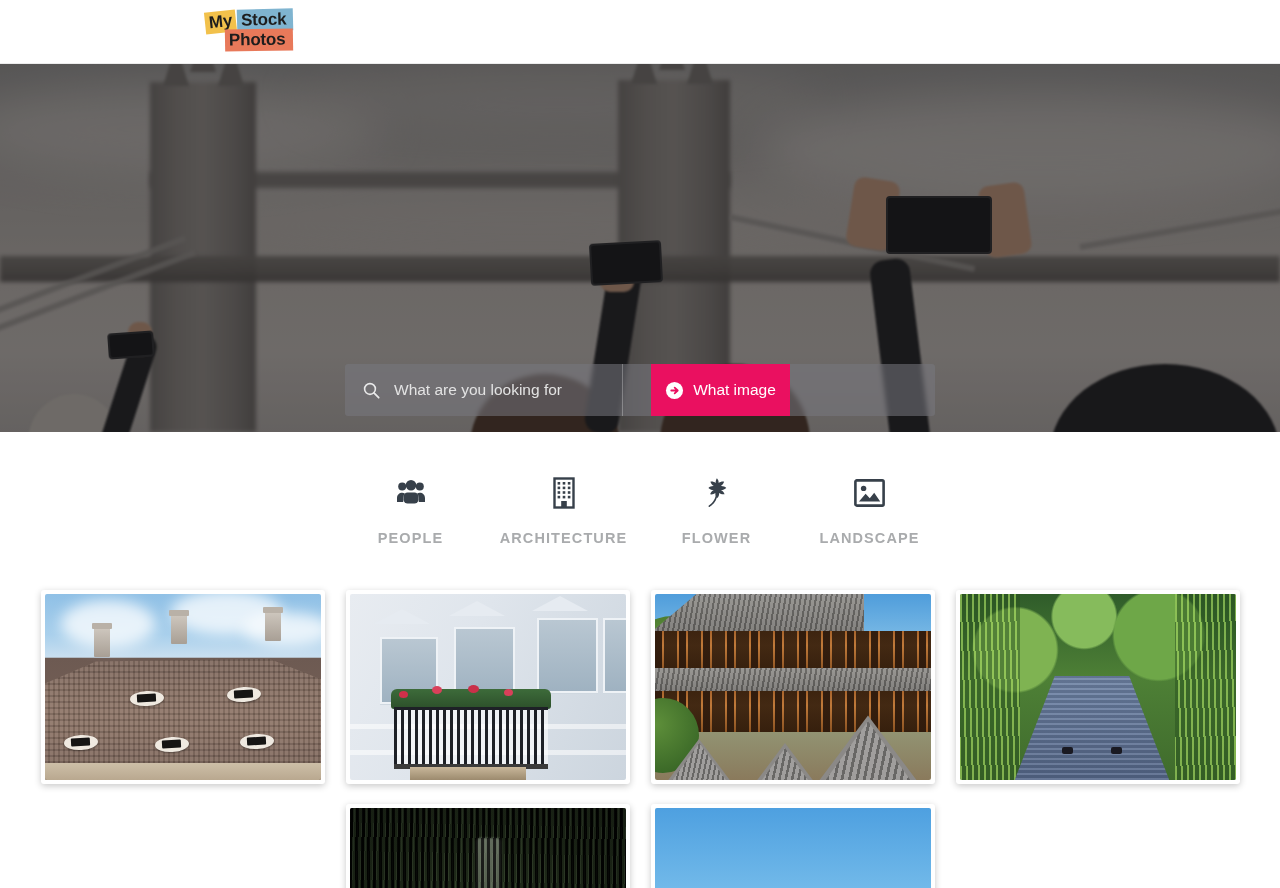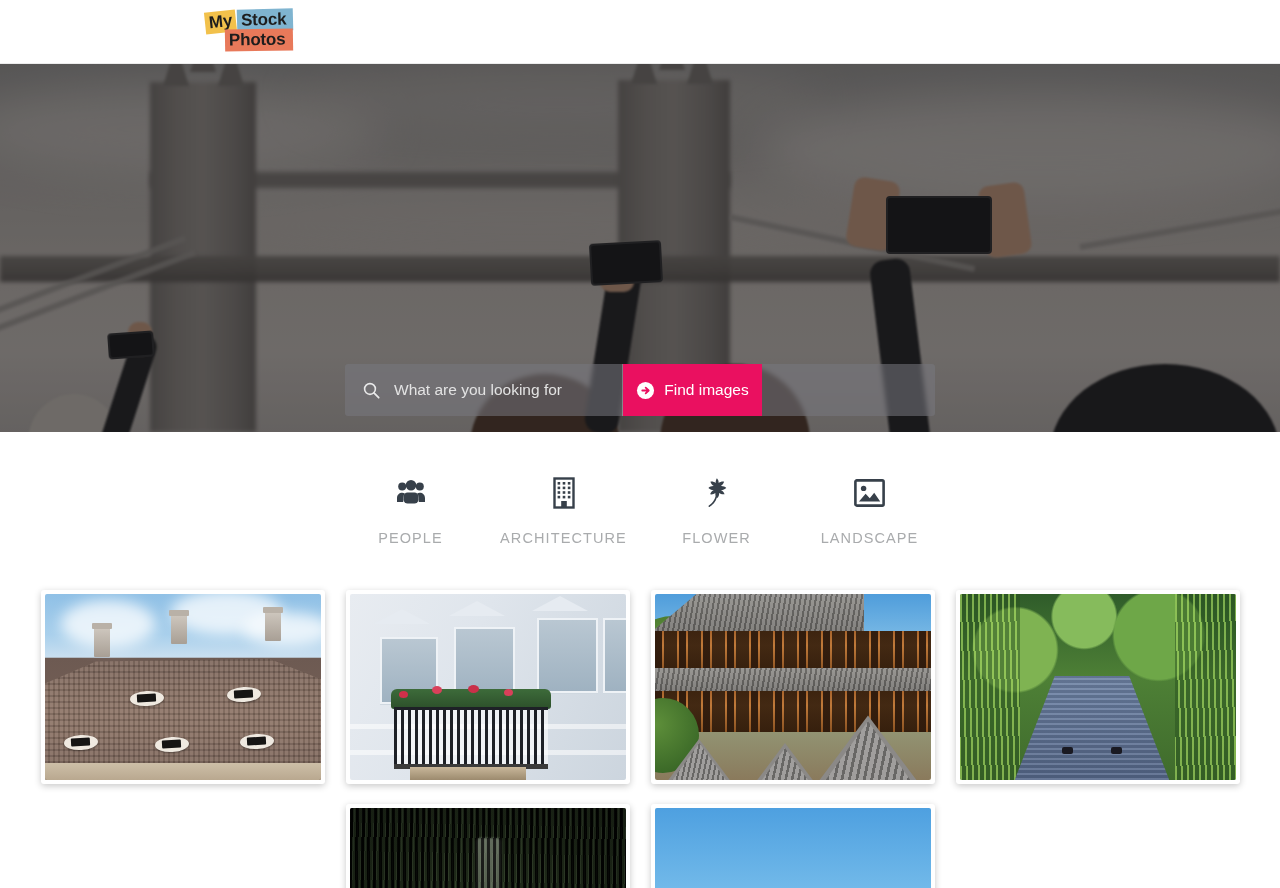--- a/index.html
+++ b/index.html
@@ -226,20 +226,21 @@
   
   .searchbar {
     position: absolute;
     left: 345px; top: 300px;
     width: 590px; height: 52px;
     display: flex; align-items: stretch;
     background: rgba(120,120,128,0.55);
     border-radius: 3px;
     overflow: hidden;
     backdrop-filter: blur(2px);
+    gap: 28px;
   }
   .search-input-wrap {
     flex: 0 0 278px;
     display: flex; align-items: center;
     padding-left: 18px;
     border-right: 1px solid rgba(255,255,255,0.28);
   }
   .search-mag { flex: 0 0 auto; margin-right: 12px; display:block; }
   .search-input {
     flex: 1; height: 100%;
@@ -276,20 +277,21 @@
   .find-icon { display: block; flex: 0 0 auto; }
 
   
   .categories {
     width: 1280px;
     background: #ffffff;
     padding-top: 44px;
     display: flex;
     justify-content: center;
     gap: 8px;
+    font-weight: bold;
   }
   .cat {
     width: 145px;
     display: flex; flex-direction: column; align-items: center;
     cursor: pointer;
     text-decoration: none;
   }
   .cat-icon {
     height: 34px;
     display: flex; align-items: center; justify-content: center;
@@ -560,21 +562,21 @@
       </svg>
       <input class="search-input" type="text" placeholder="What are you looking for" style="">
     </div>
 
 
     <button class="find-btn">
       <svg class="find-icon" width="19" height="19" viewBox="0 0 20 20">
         <circle cx="10" cy="10" r="9" fill="#ffffff"></circle>
         <path d="M6.6 10h6.4M10.2 7l3.2 3-3.2 3" fill="none" stroke="#ea1060" stroke-width="1.9" stroke-linecap="round" stroke-linejoin="round"></path>
       </svg>
-      <span>Find images</span>
+      <span>What image</span>
     </button>
   </div>
 </section>
 
 <section class="categories">
 
   <a class="cat" href="#">
     <span class="cat-icon">
       <svg width="30" height="26" viewBox="0 0 30 26" fill="#37404a">
         <circle cx="6.2" cy="6.4" r="4"></circle>

